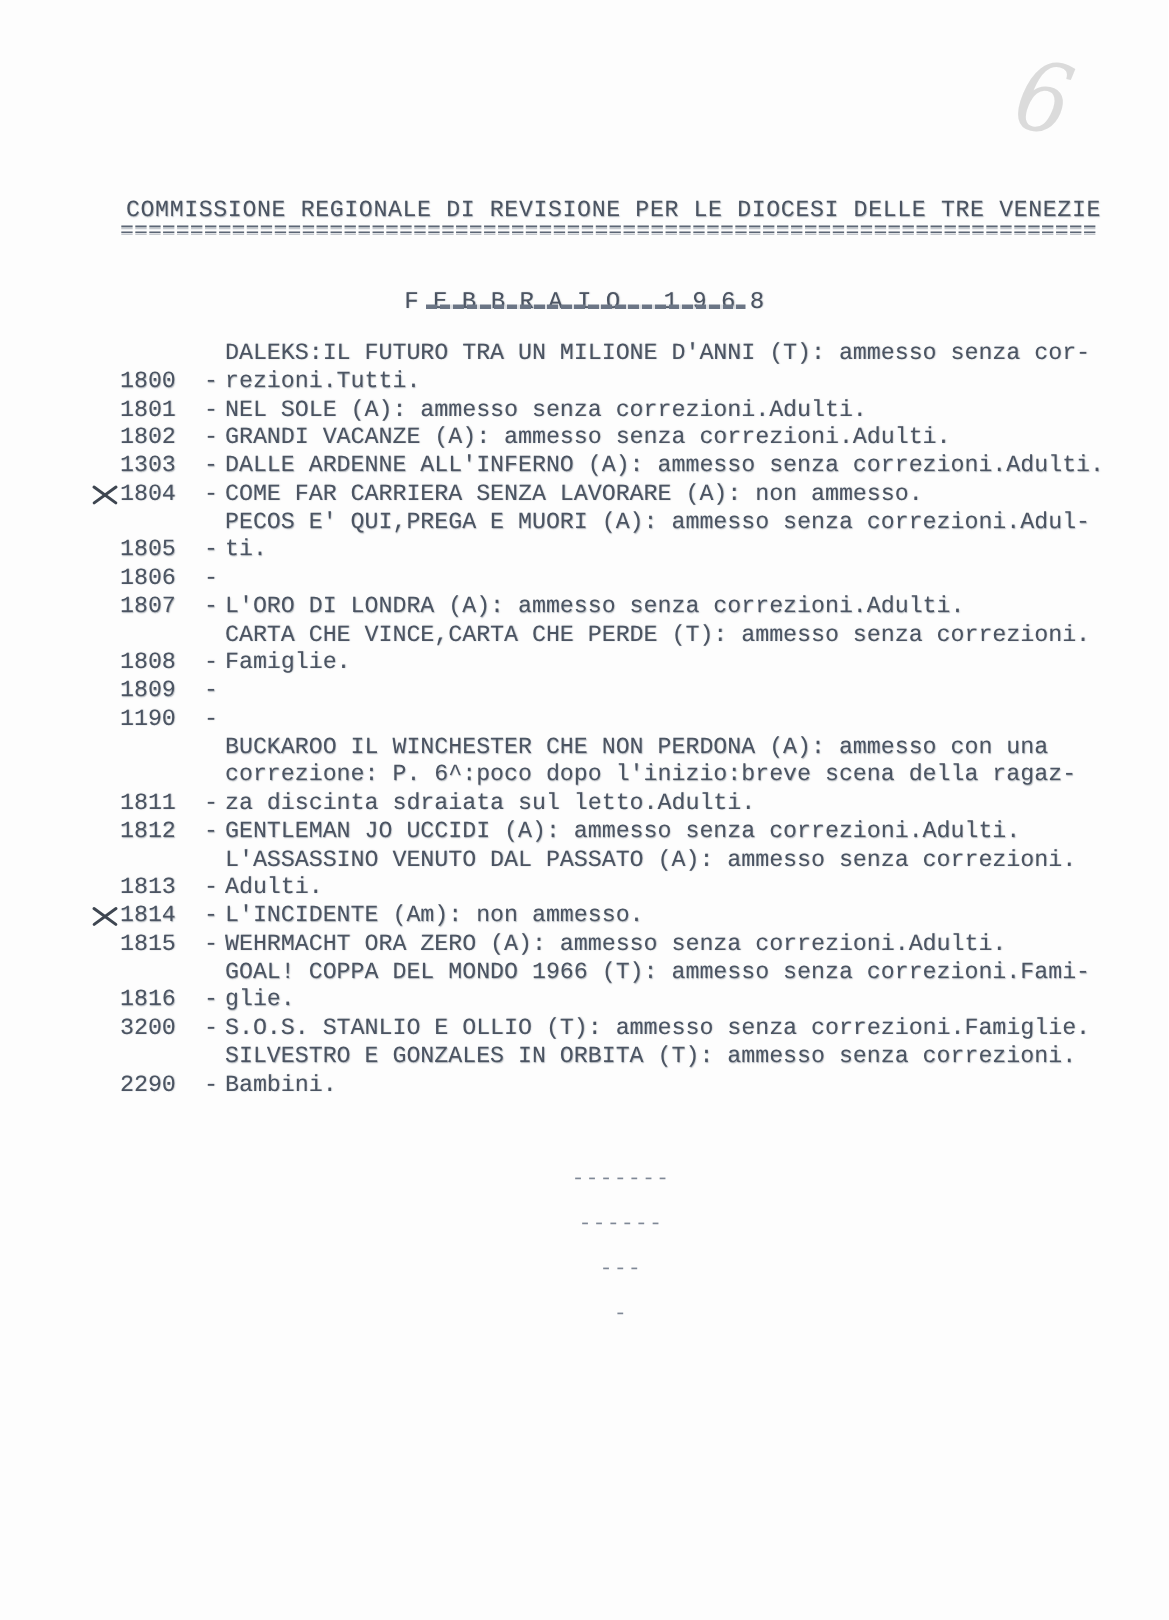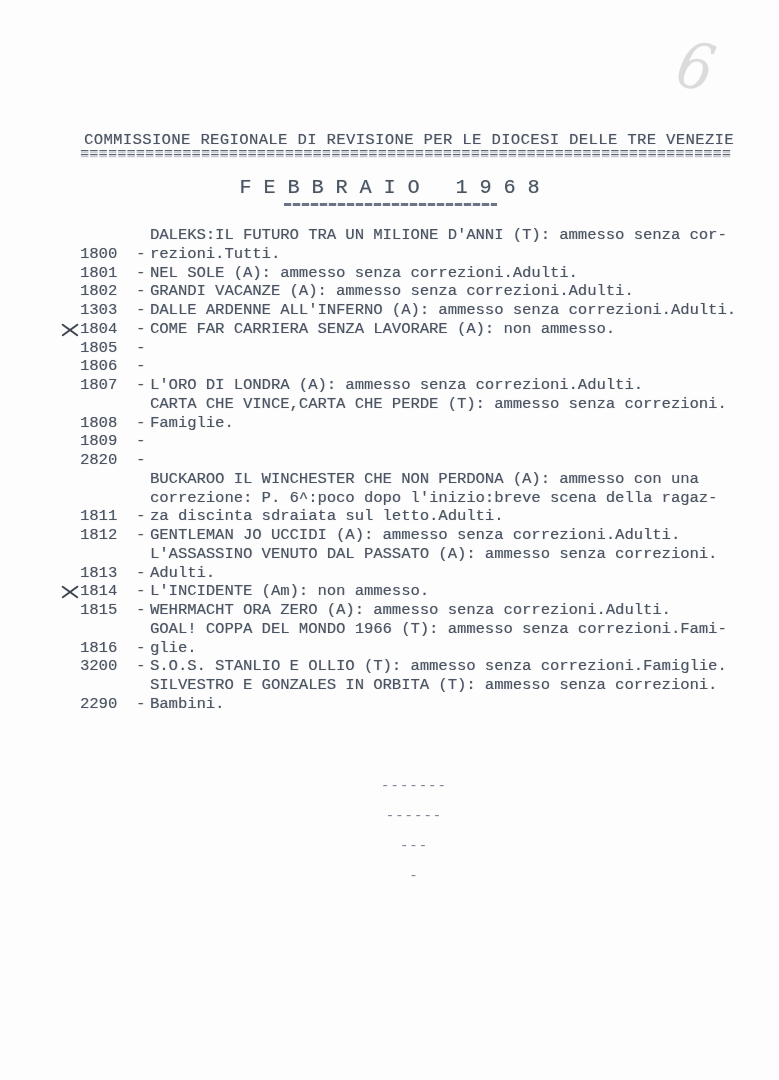--- a/index.html
+++ b/index.html
@@ -14,22 +14,22 @@
   .title {
     position:absolute; left:84px; top:131px;
     font-size:15.5px; letter-spacing:0.4px; white-space:nowrap;
   }
   .title-rule {
     position:absolute; left:80px; top:145px;
     font-size:15.5px; white-space:nowrap; color:#5c6675;
     text-shadow: 0 1.5px 0 rgba(92,102,117,.35);
   }
   .month {
-    position:absolute; left:50%; transform:translateX(-50%); top:176px;
-    font-size:20px; white-space:pre;font-family:Liberation Mono, monospace;
+    position:absolute; left:50%; transform:translateX(-50%); top:192px;
+    font-size:16px; white-space:pre;font-family:Liberation Mono, monospace;
   }
   .month-rule {
     position:absolute; left:284px; top:203px; width:213px; height:2.5px;
     background:repeating-linear-gradient(90deg,#6b7585 0 7px, rgba(107,117,133,.2) 7px 9px);
   }
 
   .entries {
     position:absolute; left:80px; top:226px;
     font-size:15.5px; line-height:18.75px; width:680px;
   }
@@ -103,20 +103,22 @@
     <div class="entry">
       <span class="xmark"></span>
       <span class="num">1804</span>
         <span class="sep">-</span>
         <div class="etext">COME FAR CARRIERA SENZA LAVORARE (A): non ammesso.</div>
     </div>
 
     <div class="entry">
       <span class="num">1805</span>
         <span class="sep">-</span>
+        <div class="etext">PECOS E' QUI,PREGA E MUORI (A): ammesso senza correzioni.Adul-
+ti.</div>
     </div>
 
     <div class="entry">
       <span class="num">1806</span>
         <span class="sep">-</span>
     </div>
 
     <div class="entry">
       <span class="num">1807</span>
         <span class="sep">-</span>
@@ -129,21 +131,21 @@
         <div class="etext">CARTA CHE VINCE,CARTA CHE PERDE (T): ammesso senza correzioni.
 Famiglie.</div>
     </div>
 
     <div class="entry">
       <span class="num">1809</span>
         <span class="sep">-</span>
     </div>
 
     <div class="entry">
-      <span class="num">2820</span>
+      <span class="num">1190</span>
         <span class="sep">-</span>
     </div>
 
     <div class="entry">
       <span class="num">1811</span>
         <span class="sep">-</span>
         <div class="etext">BUCKAROO IL WINCHESTER CHE NON PERDONA (A): ammesso con una
 correzione: P. 6^:poco dopo l'inizio:breve scena della ragaz-
 za discinta sdraiata sul letto.Adulti.</div>
     </div>

